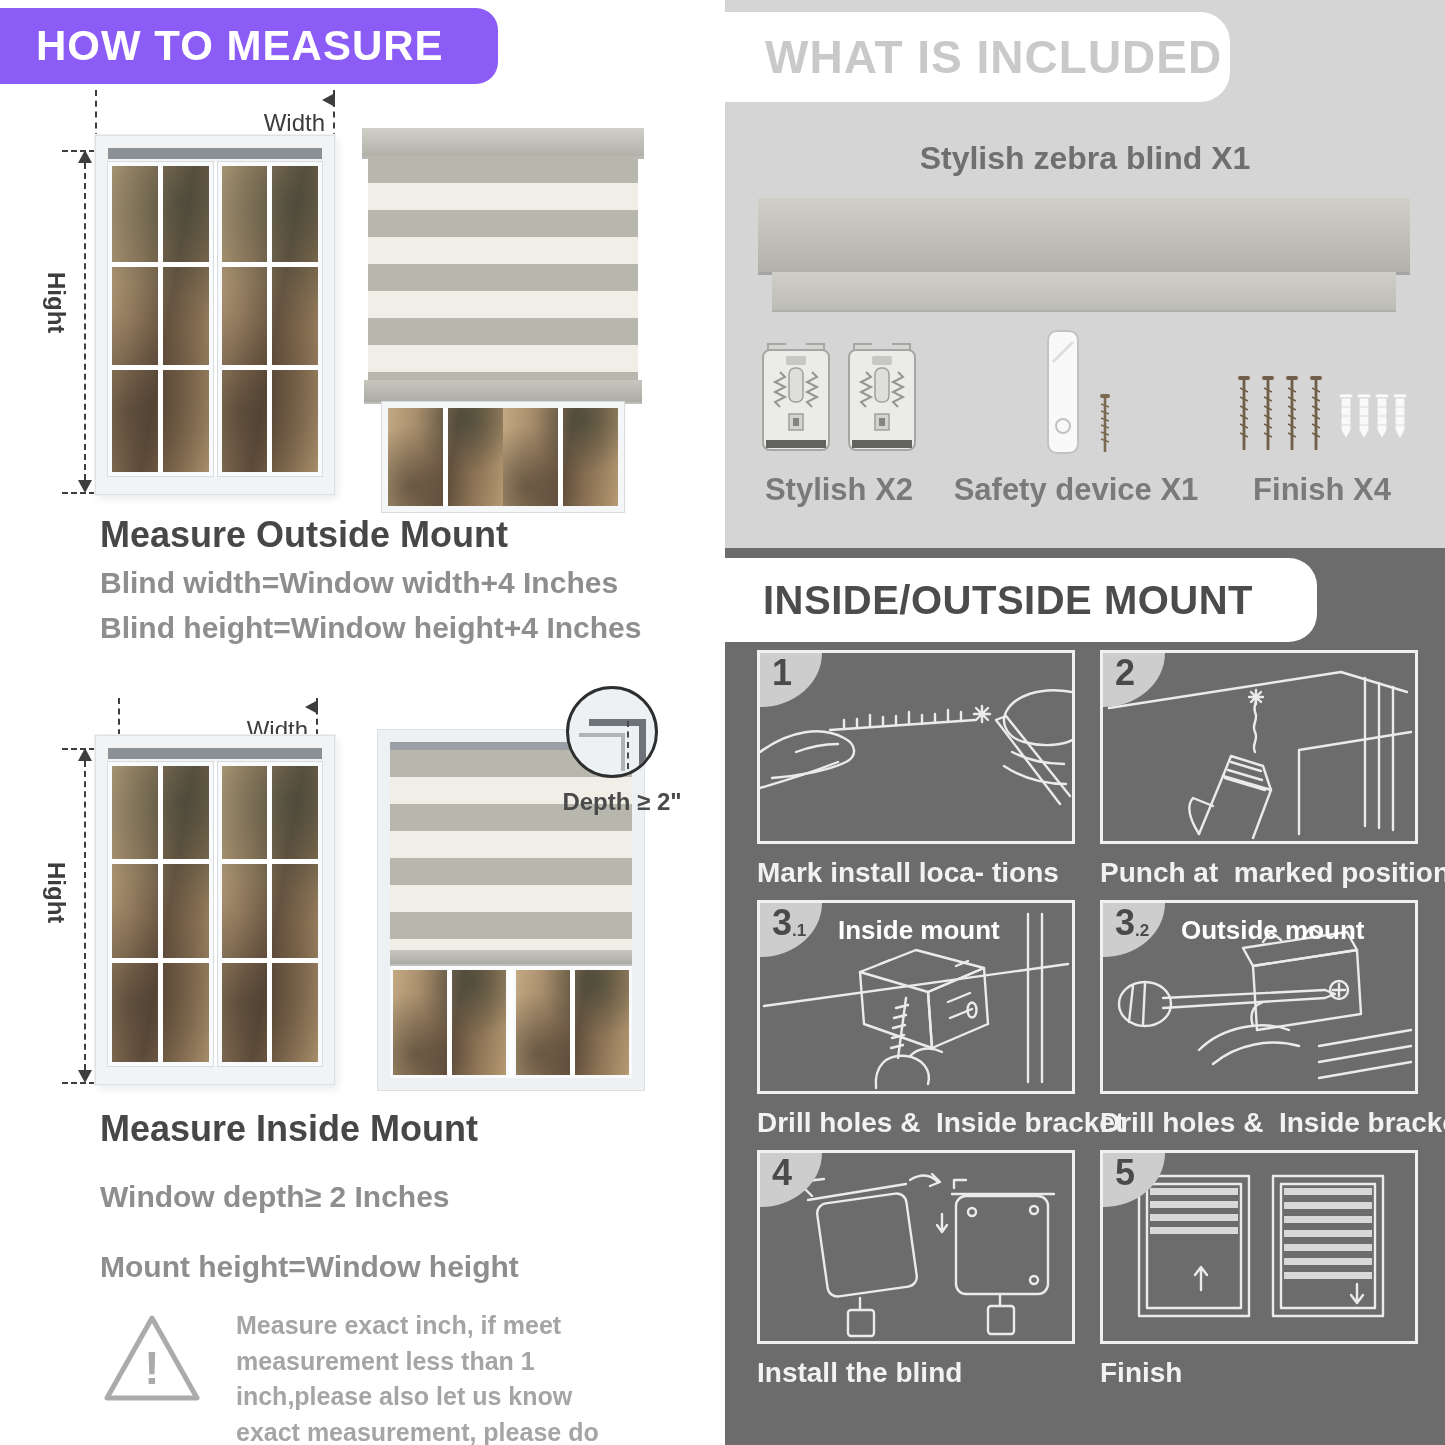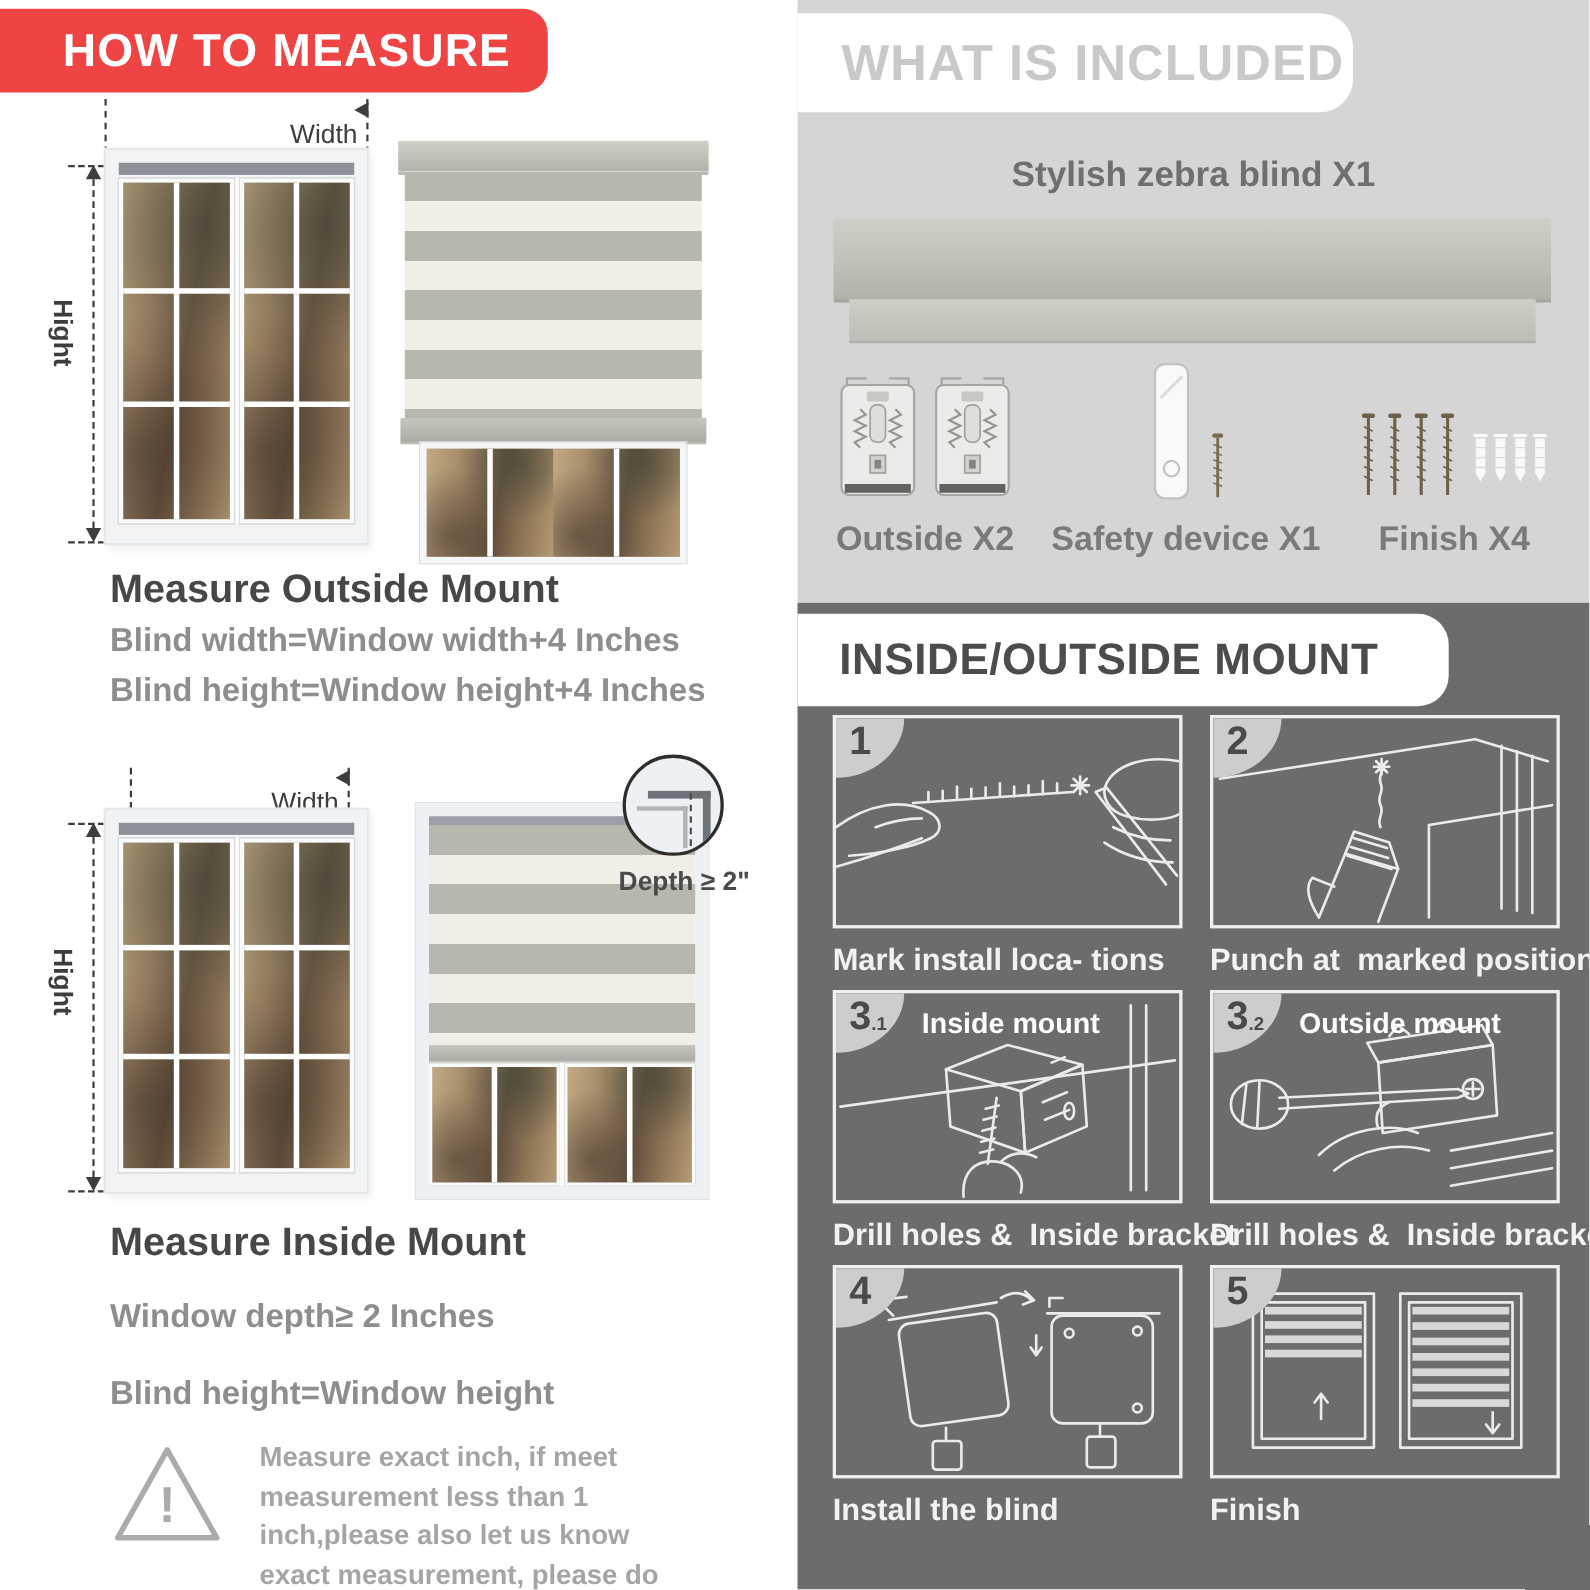--- a/index.html
+++ b/index.html
@@ -1,22 +1,22 @@
 <!DOCTYPE html>
 <html><head>
 <meta charset="utf-8">
 <style>
   html,body{margin:0;padding:0;}
   body{width:1445px;height:1445px;background:#fff;font-family:"Liberation Sans",sans-serif;overflow:hidden;}
   .canvas{position:relative;width:1445px;height:1445px;background:#fff;}
   .abs{position:absolute;}
 
   
-  .htm-header{left:0;top:8px;width:498px;height:76px;background:#ef4444;border-radius:0 22px 22px 0;
-    display:flex;align-items:center;padding-left:57px;box-sizing:border-box;color:#fff;
+  .htm-header{left:0;top:8px;width:498px;height:76px;background:#8b5cf6;border-radius:0 22px 22px 0;
+    display:flex;align-items:center;padding-left:36px;box-sizing:border-box;color:#fff;
     font-size:42px;font-weight:bold;letter-spacing:1px;}
 
   .section-title{color:#474747;font-size:36px;font-weight:bold;}
   .section-line{color:#8e8e8e;font-size:30px;font-weight:bold;}
 
   
   .window{background:#f1f3f5;border:1px solid #dde1e4;box-shadow:0 0 0 1px #eef0f2,3px 4px 8px rgba(0,0,0,.08);
     display:flex;flex-direction:column;padding:12px 12px 18px;box-sizing:border-box;}
   .win-top-strip{height:11px;background:#8b9196;margin-bottom:3px;}
   .sashes{flex:1;display:flex;gap:5px;background:#fff;}
@@ -178,21 +178,21 @@
 
   <div class="abs mag" style="left:566px;top:686px;width:86px;height:86px;">
     <div class="mag-corner-outer"></div>
     <div class="mag-corner-inner"></div>
     <div class="mag-dash"></div>
   </div>
   <div class="abs depth-label" style="left:552px;top:788px;width:140px;">Depth ≥ 2"</div>
 
   <div class="abs section-title" style="left:100px;top:1108px;">Measure Inside Mount</div>
   <div class="abs section-line" style="left:100px;top:1180px;">Window depth≥ 2 Inches</div>
-  <div class="abs section-line" style="left:100px;top:1250px;">Blind height=Window height</div>
+  <div class="abs section-line" style="left:100px;top:1250px;">Mount height=Window height</div>
 
   <div class="abs warning" style="left:100px;top:1308px;width:560px;">
     <svg width="104" height="100" viewBox="0 0 104 100">
       <path d="M52 10 L97 90 L7 90 Z" fill="none" stroke="#ababab" stroke-width="5" stroke-linejoin="round"></path>
       <text x="52" y="76" text-anchor="middle" font-size="46" font-weight="bold" fill="#ababab">!</text>
     </svg>
     <div class="warn-text">Measure exact inch, if meet measurement less than 1 inch,please also let us know exact measurement, please do not leave it</div>
   </div>
 
   <div class="abs included-panel"></div>
@@ -224,21 +224,21 @@
           <path d="M8 10 V4 H26 M46 4 H64 V10" stroke="#a6a6a3" fill="none" stroke-width="2"></path>
           <rect x="26" y="16" width="20" height="9" rx="2" fill="#c7c7c4"></rect>
           <path d="M20 32 l5 5 -10 5 10 5 -10 5 10 5 -10 5 5 5" stroke="#97978f" fill="none" stroke-width="2"></path>
           <path d="M52 32 l5 5 -10 5 10 5 -10 5 10 5 -10 5 5 5" stroke="#97978f" fill="none" stroke-width="2"></path>
           <rect x="29" y="28" width="14" height="34" rx="6" fill="#dededb" stroke="#a0a09d" stroke-width="1.5"></rect>
           <rect x="29" y="74" width="14" height="16" fill="#d2d2cf" stroke="#a0a09d" stroke-width="1.5"></rect>
           <rect x="33" y="78" width="6" height="8" fill="#85857f"></rect>
           <rect x="6" y="100" width="60" height="8" fill="#62625e"></rect>
         </svg>
       </div>
-      <div class="inc-label">Outside X2</div>
+      <div class="inc-label">Stylish X2</div>
     </div>
 
     <div class="inc-item">
       <div class="inc-icn">
         <svg width="44" height="130" viewBox="0 0 44 130">
           <rect x="8" y="3" width="30" height="122" rx="9" fill="rgba(255,255,255,.85)" stroke="#c2c2c0" stroke-width="2"></rect>
           <path d="M13 34 L33 14" stroke="#dededb" stroke-width="3" fill="none"></path>
           <circle cx="23" cy="98" r="7" fill="none" stroke="#c2c2c0" stroke-width="2"></circle>
         </svg>
         <svg width="14" height="66" viewBox="0 0 14 66">

